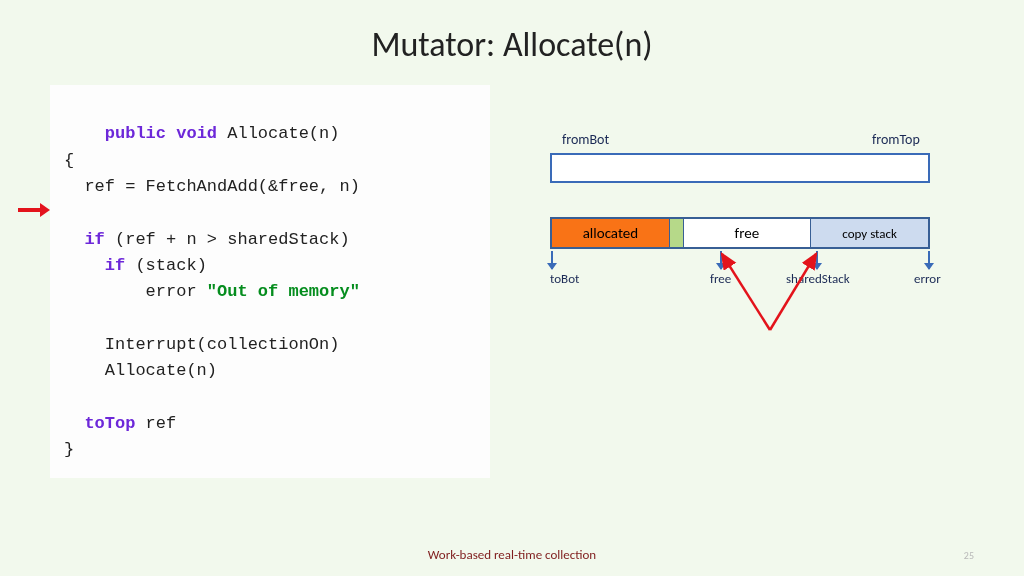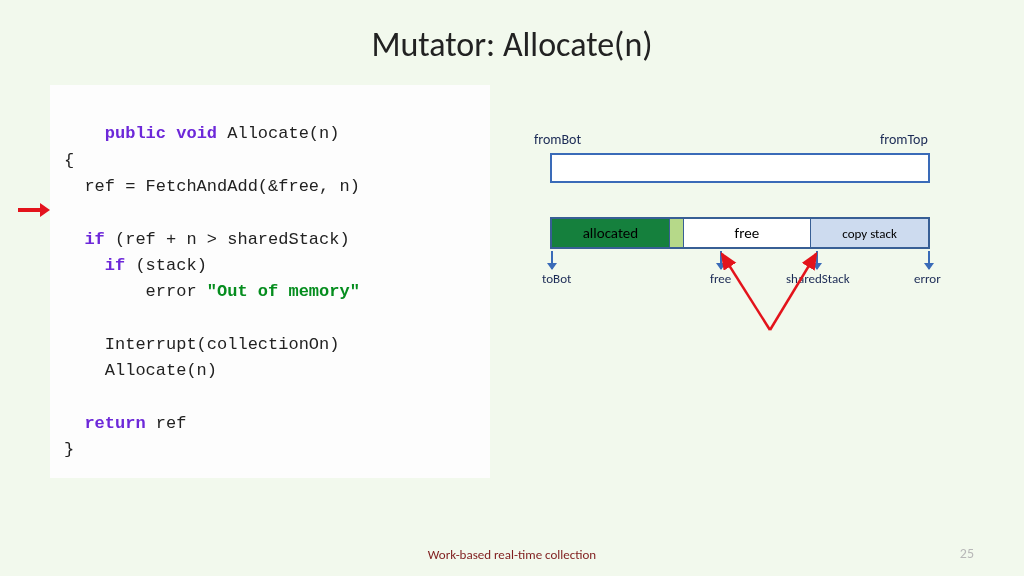--- a/index.html
+++ b/index.html
@@ -57,21 +57,21 @@
     background: #fff;
   }
   .to-row {
     position: absolute;
     top: 82px; left: 20px;
     width: 380px; height: 32px;
     display: flex;
     border: 2px solid #385f95;
   }
   .seg { display:flex; align-items:center; justify-content:center; font-size:15px; }
-  .seg-alloc { background:#15803d; width:120px; border-right:1px solid #385f95; }
+  .seg-alloc { background:#f97316; width:120px; border-right:1px solid #385f95; }
   .seg-green { background:#b6d989; width:14px; border-right:1px solid #385f95; }
   .seg-free  { background:#fff; width:130px; border-right:1px solid #385f95; }
   .seg-stack { background:#cddbef; width:119px; font-size:13px; }
   .blue-arrow {
     position: absolute;
     width: 2px; height: 18px;
     background: #3a6bb8;
   }
   .blue-arrow::after {
     content:""; position:absolute; bottom:-1px; left:-4px;
@@ -84,21 +84,21 @@
   .footer {
     position: absolute;
     bottom: 14px; left: 0; width: 100%;
     text-align: center;
     font-size: 13px;
     color: #7f1d1d;
   }
   .pagenum {
     position: absolute;
     bottom: 14px; right: 50px;
-    font-size: 14px;
+    font-size: 10px;
     color: #b8b8b8;
   }
 </style>
 </head>
 <body>
 
 <div class="slide-title">Mutator: Allocate(n)</div>
 
 <div class="content">
 
@@ -110,39 +110,39 @@
 <span>{</span>
 <span>  ref = FetchAndAdd(&amp;free, n)</span>
 
   <span class="kw">if</span><span> (ref + n &gt; sharedStack)</span>
     <span class="kw">if</span><span> (stack)</span>
 <span>        error </span><span class="str">"Out of memory"</span>
 
 <span>    Interrupt(collectionOn)</span>
 <span>    Allocate(n)</span>
 
-  <span class="kw">return</span><span> ref</span>
+  <span class="kw">toTop</span><span> ref</span>
 <span>}</span></div>
 
   <div class="diagram">
-    <span class="lbl" style="top:-4px;left:4px">fromBot</span>
-    <span class="lbl" style="top:-4px;left:350px">fromTop</span>
+    <span class="lbl" style="top:-4px;left:32px">fromBot</span>
+    <span class="lbl" style="top:-4px;left:342px">fromTop</span>
     <div class="from-box"></div>
 
     <div class="to-row">
       <div class="seg seg-alloc">allocated</div>
       <div class="seg seg-green"></div>
       <div class="seg seg-free">free</div>
       <div class="seg seg-stack">
           <span>copy stack</span>
         </div>
     </div>
 
     <div class="blue-arrow" style="top:116px;left:21px"></div>
-    <span class="ptr-lbl" style="top:136px;left:12px">toBot</span>
+    <span class="ptr-lbl" style="top:136px;left:20px">toBot</span>
 
     <div class="blue-arrow" style="top:116px;left:190px"></div>
     <span class="ptr-lbl" style="top:136px;left:180px">free</span>
 
     <div class="blue-arrow" style="top:116px;left:286px"></div>
     <span class="ptr-lbl" style="top:136px;left:256px">sharedStack</span>
 
     <div class="blue-arrow" style="top:116px;left:398px"></div>
     <span class="ptr-lbl" style="top:136px;left:384px">error</span>
 

